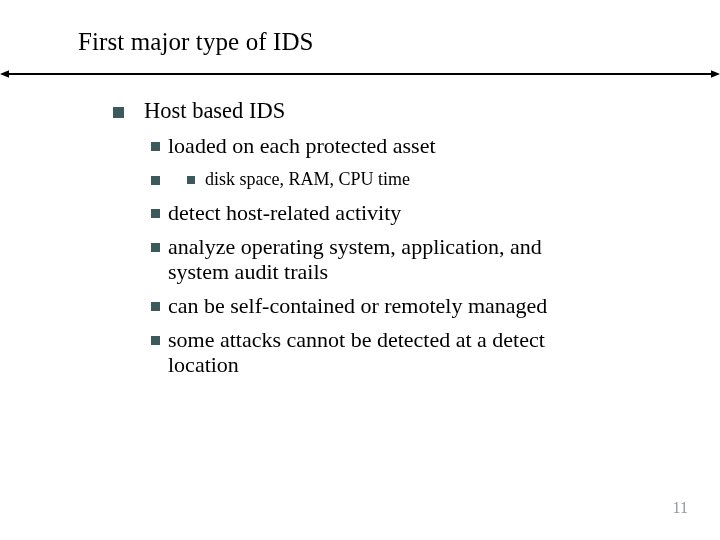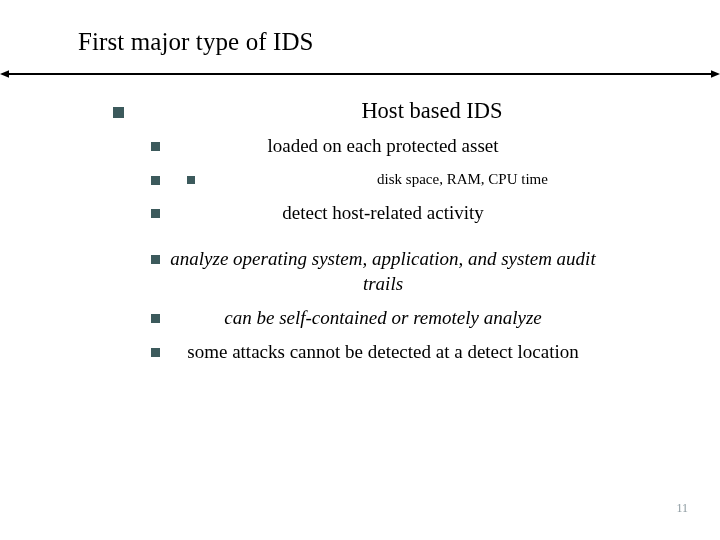--- a/index.html
+++ b/index.html
@@ -54,21 +54,20 @@
   }
 
   .bullet-row .marker {
     position: absolute;
     display: block;
     background: #3c5a5c;
   }
 
   .bullet-row .btext {
     display: block;
-    text-align: center;
   }
 
   
   .lvl1 {
     margin: 0 0 7px 0;
     padding-left: 144px;
   }
   .lvl1 .marker {
     left: 113px;
     top: 11px;
@@ -85,54 +84,54 @@
     margin: 0 0 1px 0;
     padding-left: 168px;
   }
   .lvl2 .marker {
     left: 151px;
     top: 9px;
     width: 9px;
     height: 9px;
   }
   .lvl2 .btext {
-    font-size: 19px;
+    font-size: 22px;
     line-height: 25px;
     max-width: 430px;
   }
 
   
   .lvl3 {
     margin: 0 0 1px 0;
     padding-left: 205px;
   }
   .lvl3 .marker {
     left: 187px;
     top: 8px;
     width: 8px;
     height: 8px;
   }
   .lvl3 .btext {
-    font-size: 15px;
+    font-size: 18px;
     line-height: 22px;
   }
 
   .sp-after-1 { margin-bottom: 8px; }
   .sp-after-2 { margin-bottom: 9px; }
   .sp-after-3 { margin-bottom: 10px; }
   .sp-after-4 { margin-bottom: 10px; }
-  .sp-after-5 { margin-bottom: 21px; }
-  .sp-after-6 { margin-bottom: 9px; font-style: italic; }
+  .sp-after-5 { margin-bottom: 9px; }
+  .sp-after-6 { margin-bottom: 9px; }
 
   
   #page-number {
     position: absolute;
     right: 32px;
     top: 500px;
-    font-size: 12px;
+    font-size: 16px;
     line-height: 16px;
     color: #8c9aa0;
     font-family: "Liberation Serif", "DejaVu Serif", serif;
   }
 </style>
 </head>
 <body>
 
 <div id="slide">
 
@@ -172,21 +171,21 @@
       <span class="btext">detect host-related activity</span>
     </div>
 
     <div class="bullet-row lvl2 sp-after-6">
       <span class="marker"></span>
       <span class="btext">analyze operating system, application, and system audit trails</span>
     </div>
 
     <div class="bullet-row lvl2 sp-after-6">
       <span class="marker"></span>
-      <span class="btext">can be self-contained or remotely analyze</span>
+      <span class="btext">can be self-contained or remotely managed</span>
     </div>
 
     <div class="bullet-row lvl2">
       <span class="marker"></span>
       <span class="btext">some attacks cannot be detected at a detect location</span>
     </div>
 
   </div>
 
   <div id="page-number">11</div>

